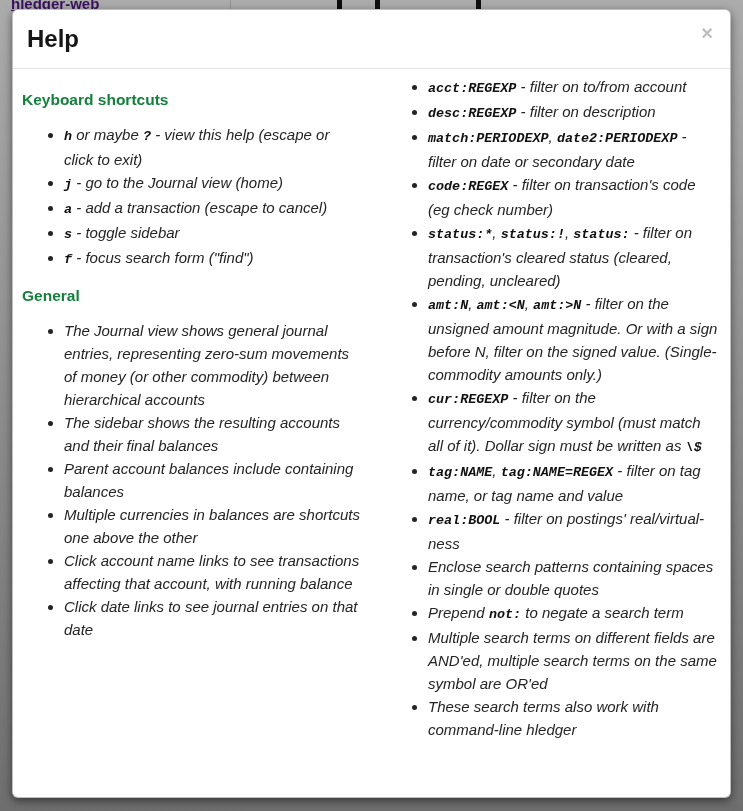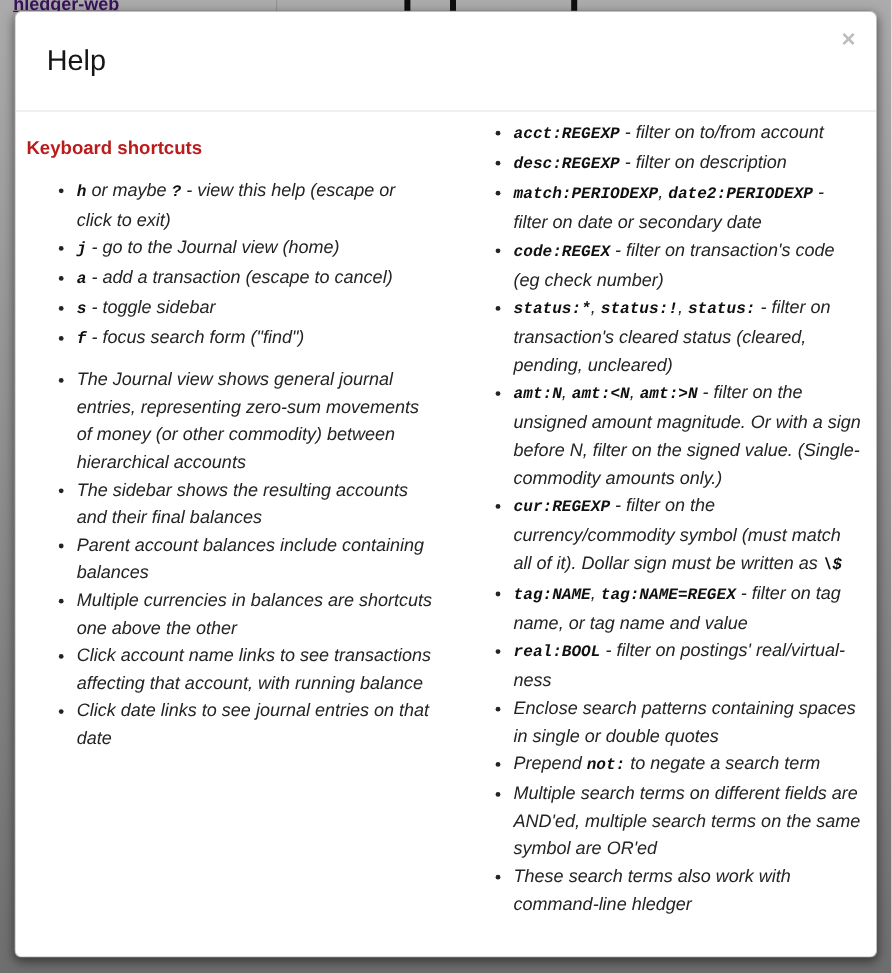--- a/index.html
+++ b/index.html
@@ -24,31 +24,31 @@
     position:absolute;inset:0;
     background:linear-gradient(rgba(0,0,0,0.33),rgba(0,0,0,0.57));
   }
   
   .modal{
     position:absolute;left:12px;top:9px;width:719px;height:789px;
     box-sizing:border-box;background:#fff;border:1px solid rgba(0,0,0,0.25);
     border-radius:6px;box-shadow:0 3px 9px rgba(0,0,0,0.5);overflow:hidden;
   }
   .modal-header{position:relative;padding:16px 20px 16px 14px;border-bottom:1px solid #e5e5e5;}
-  .modal-title{margin:12px;font-size:24px;font-weight:400;color:#161616;line-height:26px;}
+  .modal-title{margin:0;font-size:24px;font-weight:700;color:#161616;line-height:26px;}
   .close-btn{
     position:absolute;top:13px;right:17px;padding:0;border:none;background:none;
     font-size:20px;font-weight:bold;line-height:1;color:#bdbdbd;cursor:pointer;
     font-family:"Liberation Sans","DejaVu Sans",sans-serif;
   }
   .modal-body{display:flex;padding:6px 12px 10px 9px;box-sizing:border-box;}
   .col{width:50%;box-sizing:border-box;}
   .col-left{padding-right:9px;}
   .col-right{padding-left:16px;}
-  .section-heading{margin:16px 0 14px;font-size:15.5px;font-weight:bold;color:#b91c1c;line-height:18px;}
+  .section-heading{margin:16px 0 14px;font-size:15.5px;font-weight:bold;color:#15803d;line-height:18px;}
   .section-list{margin:0 0 10px;padding:0 0 0 42px;list-style:disc;font-style:italic;}
   .section-list li{font-size:15px;line-height:23px;color:#242424;}
   code{
     font-family:"Liberation Mono","DejaVu Sans Mono",monospace;
     font-weight:bold;font-size:13.4px;color:#101010;
   }
 </style>
 </head>
 <body>
 
@@ -70,20 +70,21 @@
   <div class="modal-body">
     <div class="col col-left">
         <h4 class="section-heading">Keyboard shortcuts</h4>
         <ul class="section-list">
           <li><code>h</code> or maybe <code>?</code> - view this help (escape or click to exit)</li>
           <li><code>j</code> - go to the Journal view (home)</li>
           <li><code>a</code> - add a transaction (escape to cancel)</li>
           <li><code>s</code> - toggle sidebar</li>
           <li><code>f</code> - focus search form ("find")</li>
         </ul>
+        <h4 class="section-heading">General</h4>
         <ul class="section-list">
           <li>The Journal view shows general journal entries, representing zero-sum movements of money (or other commodity) between hierarchical accounts</li>
           <li>The sidebar shows the resulting accounts and their final balances</li>
           <li>Parent account balances include containing balances</li>
           <li>Multiple currencies in balances are shortcuts one above the other</li>
           <li>Click account name links to see transactions affecting that account, with running balance</li>
           <li>Click date links to see journal entries on that date</li>
         </ul>
       </div>
     <div class="col col-right">

